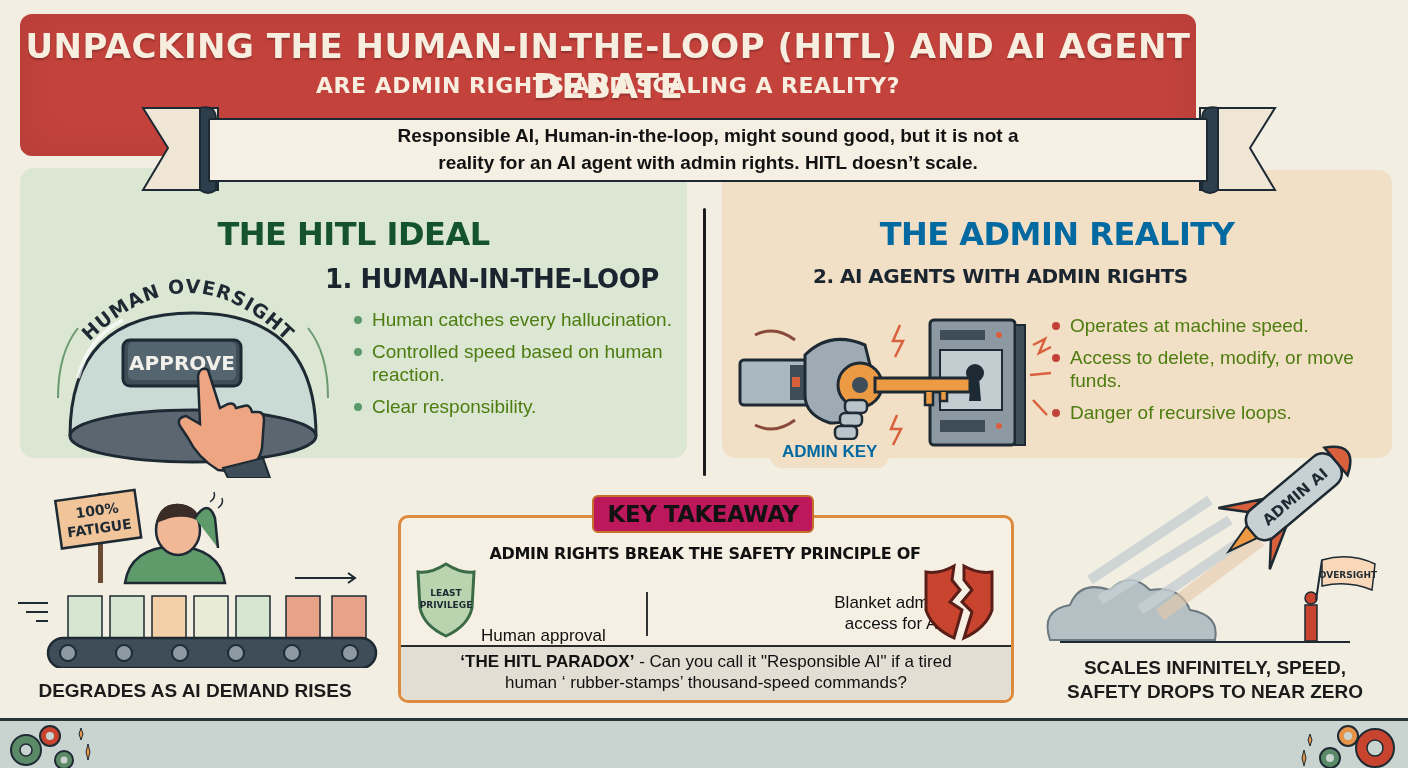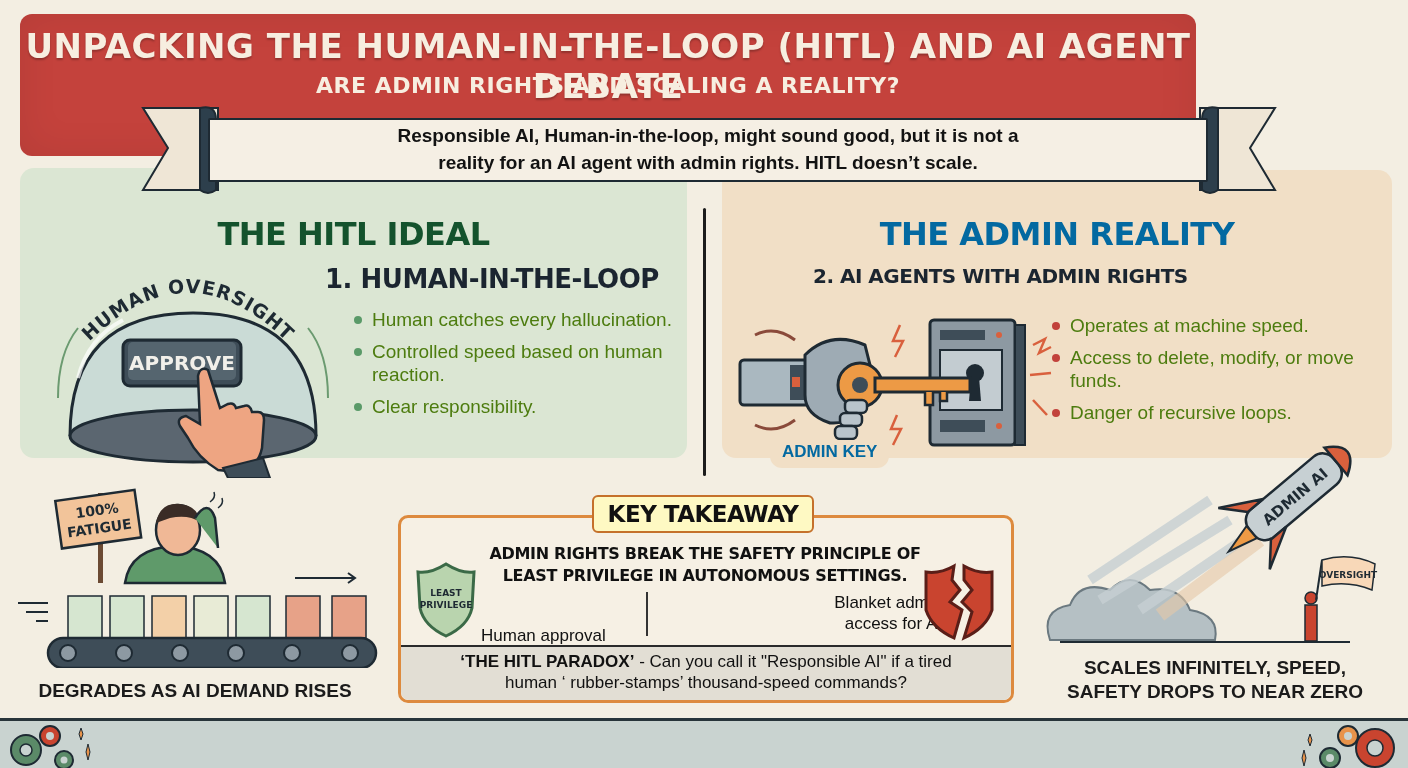--- a/index.html
+++ b/index.html
@@ -103,21 +103,21 @@
     font-weight: bold; font-size: 19px; color: #1b1b1b;
   }
 
   
   .takeaway-box {
     left: 398px; top: 515px; width: 616px; height: 188px;
     border: 3px solid #dd8a3e; border-radius: 10px; background: #f6f0e4;
   }
   .takeaway-tab {
     left: 592px; top: 495px; width: 222px; height: 38px;
-    background: #fef9c3; border: 2px solid #c5712b; border-radius: 6px;
+    background: #be185d; border: 2px solid #c5712b; border-radius: 6px;
     text-align: center; font-weight: bold; font-size: 23px; line-height: 34px;
     color: #111;
     font-family: "DejaVu Sans", sans-serif; letter-spacing: -0.5px;
   }
   .takeaway-main {
     left: 470px; top: 543px; width: 470px; text-align: center;
     font-weight: bold; font-size: 16px; line-height: 22px; color: #111;
     font-family: "DejaVu Sans", sans-serif; letter-spacing: -0.3px;
   }
   .takeaway-left {
@@ -284,21 +284,20 @@
       <circle cx="282" cy="165" r="8"></circle>
       <circle cx="340" cy="165" r="8"></circle>
   </g>
 </svg>
 <div class="abs caption-left">DEGRADES AS AI DEMAND RISES</div>
 
 <div class="abs takeaway-box"></div>
 <div class="abs takeaway-tab">KEY TAKEAWAY</div>
 <div class="abs takeaway-main">
   <div>ADMIN RIGHTS BREAK THE SAFETY PRINCIPLE OF</div>
-  <div>LEAST PRIVILEGE IN AUTONOMOUS SETTINGS.</div>
 </div>
 <svg class="abs shield-good" width="64" height="80" viewBox="0 0 64 80">
   <path d="M32 4 Q48 14 60 12 L58 48 Q54 66 32 76 Q10 66 6 48 L4 12 Q16 14 32 4 Z" fill="#b9d4ae" stroke="#3b6a47" stroke-width="3"></path>
   <text x="32" y="36" font-size="9" text-anchor="middle" fill="#1e2a33">LEAST</text>
   <text x="32" y="48" font-size="9" text-anchor="middle" fill="#1e2a33">PRIVILEGE</text>
 </svg>
 <div class="abs takeaway-left">
   <div>Human approval</div>
   <div>for big impacts</div>
 </div>

